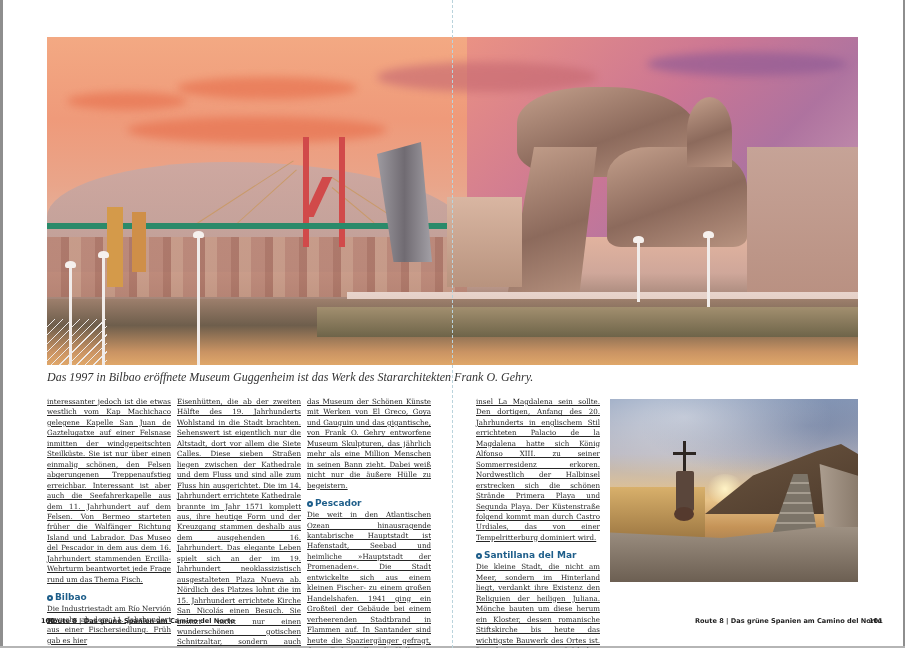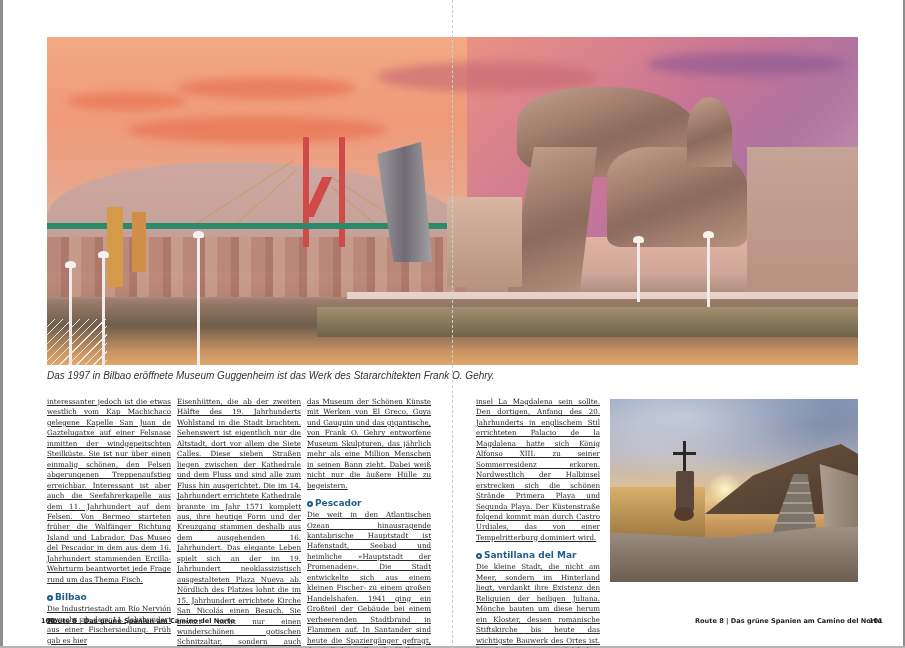--- a/index.html
+++ b/index.html
@@ -36,21 +36,21 @@
     .hero .stone { position:absolute; left:700px; top:110px; width:111px; height:160px; background:linear-gradient(180deg,#c6a397,#b88f80); }
     .hero .plaza { position:absolute; left:300px; top:255px; width:511px; height:35px; background:linear-gradient(180deg,#e8d4cc,#d9bfb3); }
     .hero .quay { position:absolute; left:270px; top:270px; width:541px; height:30px; background:linear-gradient(180deg,#a28f6f,#6e6449); }
     .hero .water { position:absolute; left:0; top:262px; width:811px; height:66px;
       background:linear-gradient(180deg,#9d7f6c 0%,#6e5e4c 40%,#c99363 80%,#e0a76a 100%); }
     .hero .lamp { position:absolute; width:3px; background:#f1ecea; }
     .hero .lamp:before { content:""; position:absolute; left:-4px; top:-6px; width:11px; height:7px; border-radius:50% 50% 2px 2px; background:#f6f1ee; }
     .hero .rail { position:absolute; left:0; top:282px; width:60px; height:46px;
       background:repeating-linear-gradient(135deg,transparent 0 5px,#eeeae8 5px 6px); }
 
-    .caption { position:absolute; font-family:Liberation Sans, sans-serif; font-style:italic; font-size:10px; color:#333; white-space:nowrap; }
+    .caption { position:absolute; font-family:Liberation Serif, serif; font-style:italic; font-size:12px; color:#333; white-space:nowrap; }
 
     
     .col { position:absolute; top:397px; width:124px; font-size:7.1px; line-height:10.45px; text-align:justify; color:#262626; hyphens:manual; }
     .col p { margin:0;text-decoration:underline; }
     .section-head { font-family:"DejaVu Sans", sans-serif; font-weight:bold; font-size:9px; color:#1e5e8a; margin-top:7px; margin-bottom:1px; line-height:11px; display:flex; align-items:center; }
     .marker { display:inline-flex; align-items:center; justify-content:center; width:6px; height:6px; border-radius:50%; background:#1e5e8a; margin-right:2px; position:relative; }
     .marker:after { content:""; width:2px; height:2px; border-radius:50%; background:#fff; }
 
     
     .side-photo { position:absolute; left:610px; top:399px; width:248px; height:183px; overflow:hidden;

